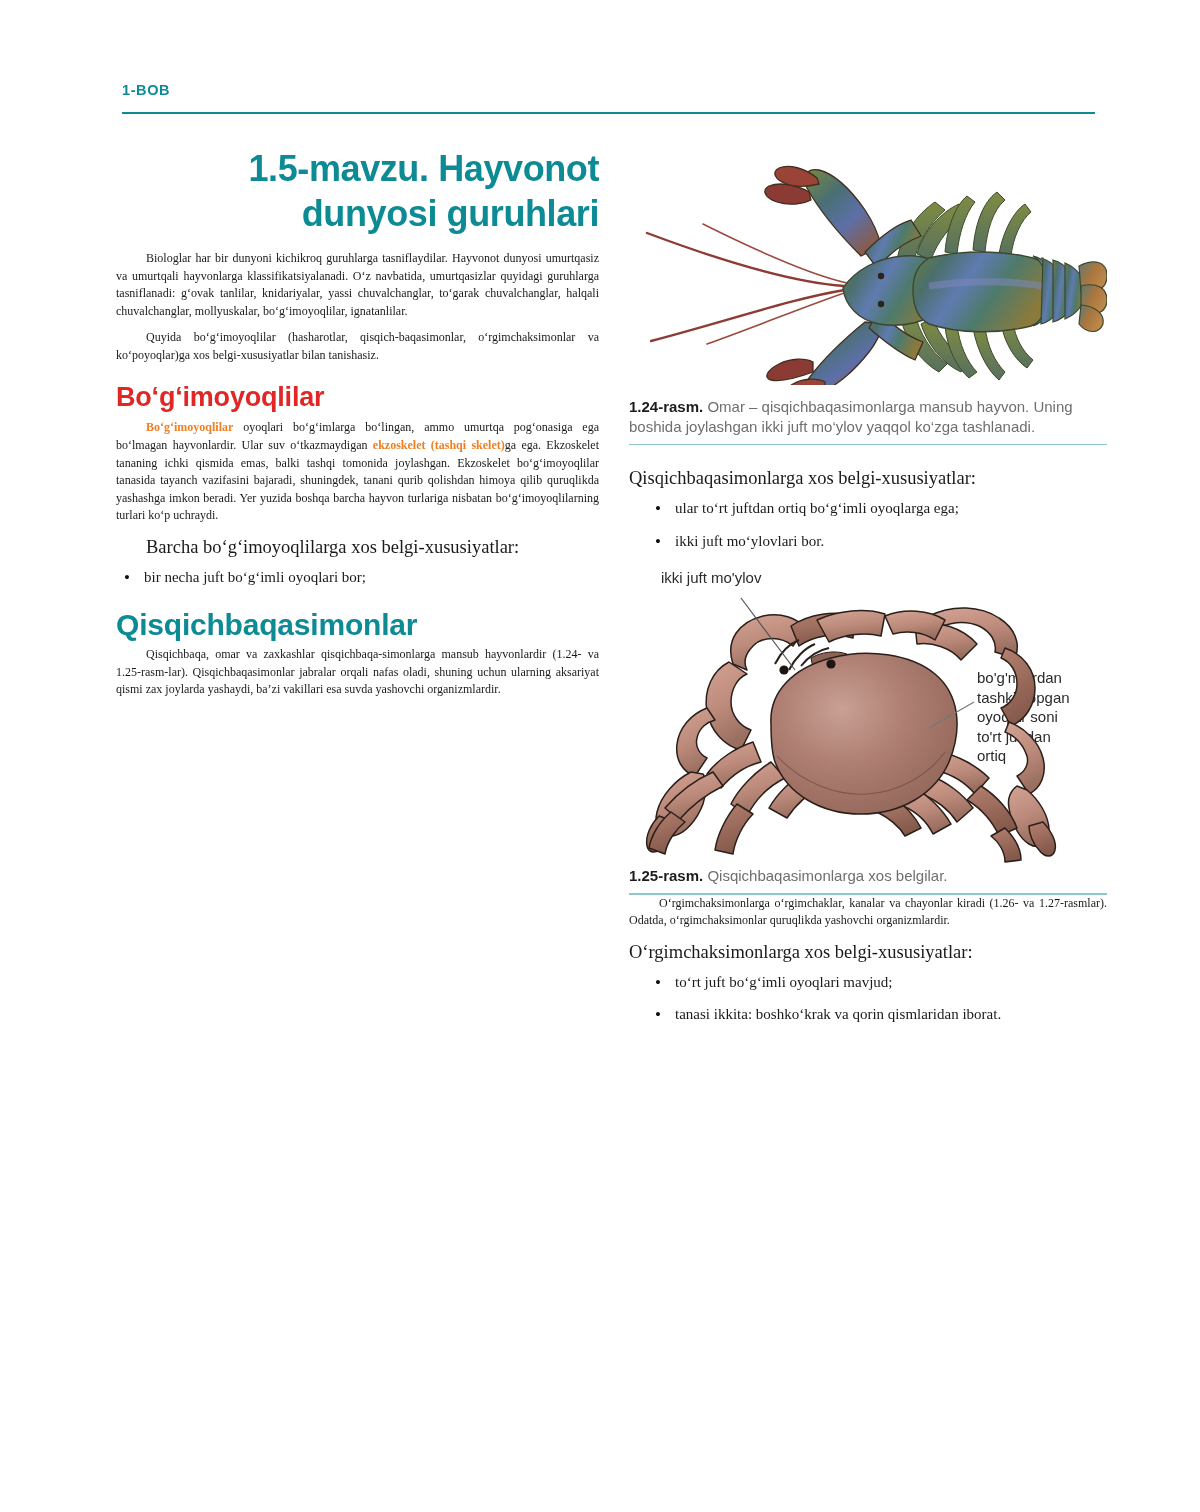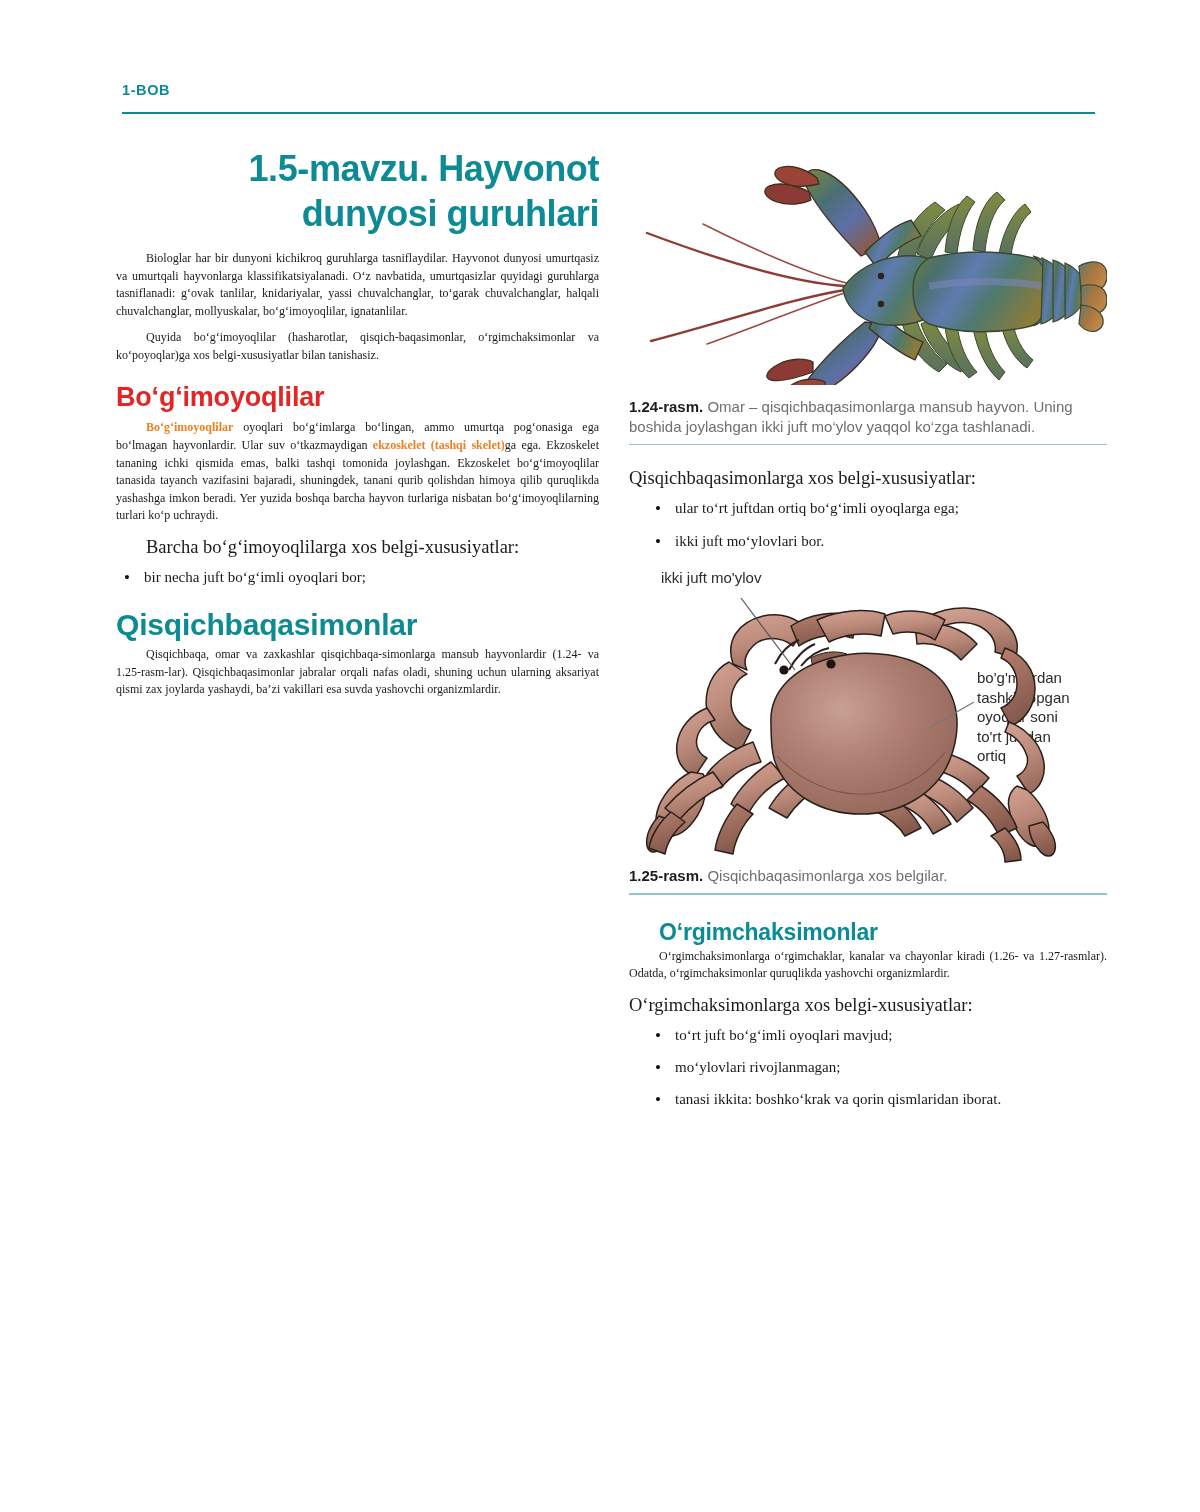--- a/index.html
+++ b/index.html
@@ -407,29 +407,27 @@
 
           <path d="M112 32 L 166 104" stroke="#555" stroke-width="1.2" fill="none"></path>
           <path d="M345 136 L 300 162" stroke="#777" stroke-width="1.2" fill="none"></path>
         </svg>
       </div>
 
       <div class="fig-caption"><b>1.25-rasm.</b><span> Qisqichbaqasimonlarga xos belgilar.</span></div>
       <div class="fig-rule"></div>
     </div>
 
-    <h2 class="h-teal indented" style="margin-top:24px;">O‘rgimchaksimonlar</h2>
 
     <p class="body">O‘rgimchaksimonlarga o‘rgimchaklar, kanalar va chayonlar kiradi (1.26- va 1.27-rasmlar). Odatda, o‘rgimchaksimonlar quruqlikda yashovchi organizmlardir.</p>
 
     <p class="lead-in noindent">O‘rgimchaksimonlarga xos belgi-xususiyatlar:</p>
 
     <ul class="bul ind">
       <li>to‘rt juft bo‘g‘imli oyoqlari mavjud;</li>
-      <li>mo‘ylovlari rivojlanmagan;</li>
       <li>tanasi ikkita: boshko‘krak va qorin qismlaridan iborat.</li>
     </ul>
   </div>
 
   <div class="footer-bar"></div>
   <div class="pageno">26</div>
   <div class="pagearrow">
     <svg width="26" height="34" viewBox="0 0 26 34" xmlns="http://www.w3.org/2000/svg" aria-hidden="true">
       <path d="M6 4 L 20 17 L 6 30" fill="none" stroke="#d8282b" stroke-width="2.6" stroke-linecap="round" stroke-linejoin="round"></path>
     </svg>

